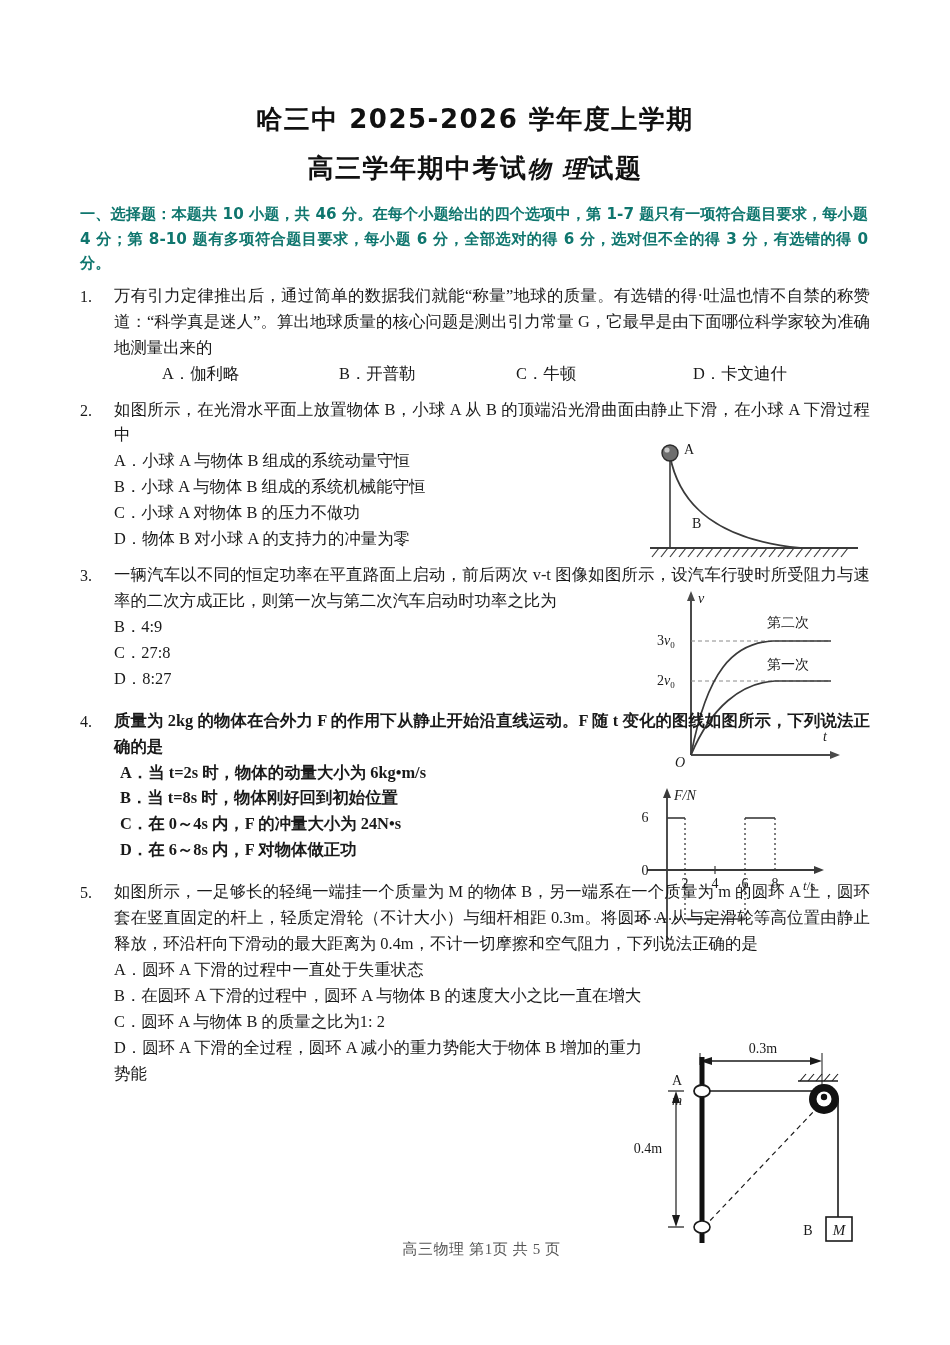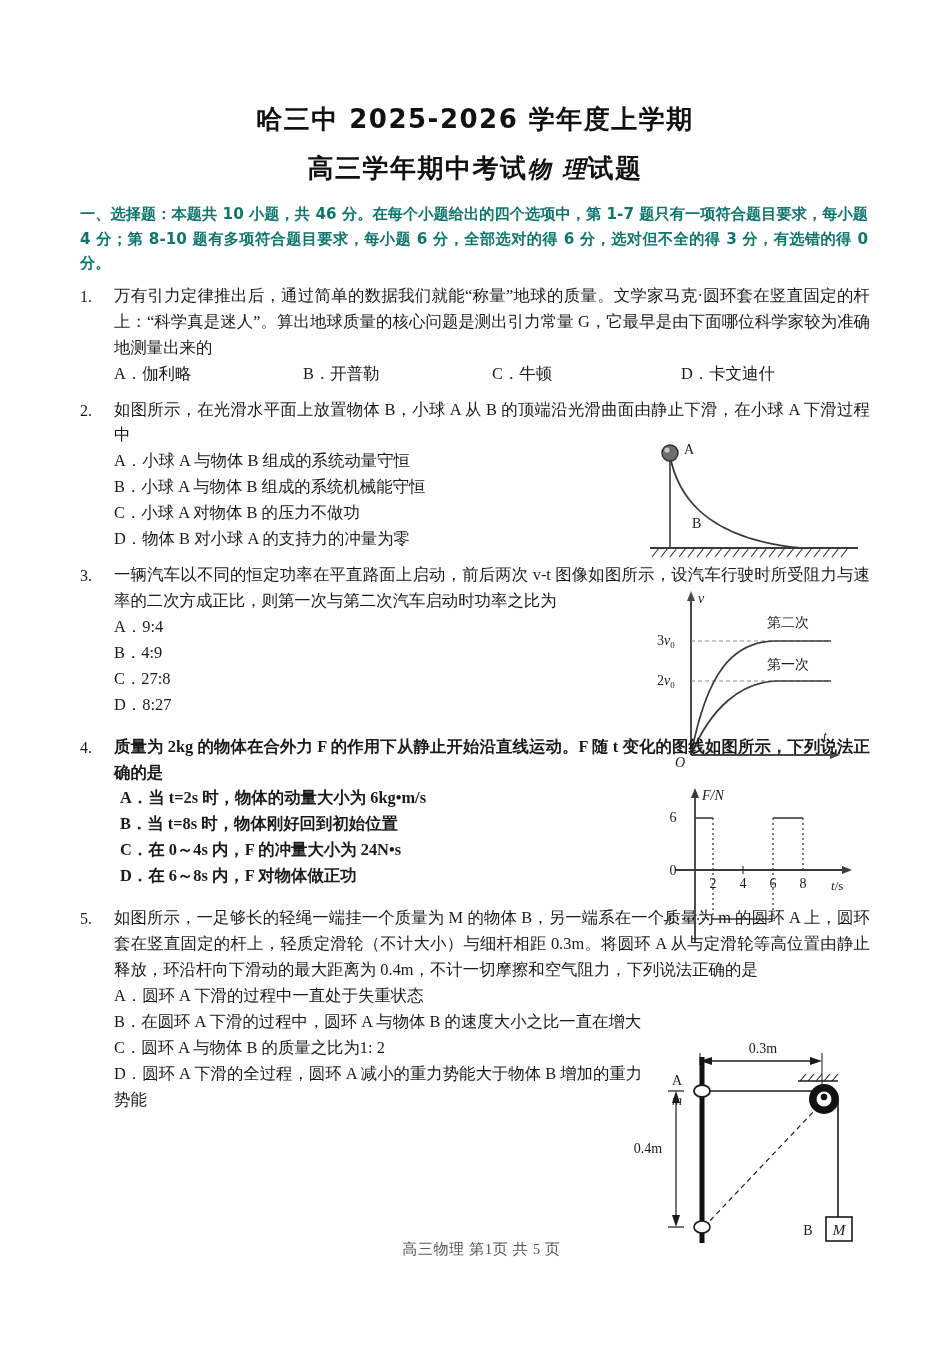--- a/index.html
+++ b/index.html
@@ -82,20 +82,21 @@
     text-align: justify;
   }
   .opt {
     white-space: nowrap;
   }
   .opt-wrap {
     white-space: normal;
   }
   .opts-inline {
     display: flex;
+    margin-left: 48px;
   }
   .opts-inline .opt {
     width: 25%;
   }
   .narrow-body {
     width: 560px;
   }
   .narrow-body-2 {
     width: 545px;
   }
@@ -133,21 +134,21 @@
       <span>高三学年期中考试</span><span class="slant">物 理</span><span>试题</span>
     </div>
   </div>
 
   <div class="section-head">一、选择题：本题共 10 小题，共 46 分。在每个小题给出的四个选项中，第 1-7 题只有一项符合题目要求，每小题 4 分；第 8-10 题有多项符合题目要求，每小题 6 分，全部选对的得 6 分，选对但不全的得 3 分，有选错的得 0 分。</div>
 
   <div class="q">
     <div class="q-row">
       <div class="q-num">1.</div>
       <div class="q-body">
-        <div class="q-stem">万有引力定律推出后，通过简单的数据我们就能“称量”地球的质量。文学家马克·圆环套在竖直固定的杆上：“科学真是迷人”。算出地球质量的核心问题是测出引力常量 G，它最早是由下面哪位科学家较为准确地测量出来的</div>
+        <div class="q-stem">万有引力定律推出后，通过简单的数据我们就能“称量”地球的质量。有选错的得·吐温也情不自禁的称赞道：“科学真是迷人”。算出地球质量的核心问题是测出引力常量 G，它最早是由下面哪位科学家较为准确地测量出来的</div>
         <div class="opts-inline">
           <div class="opt">A．伽利略</div>
           <div class="opt">B．开普勒</div>
           <div class="opt">C．牛顿</div>
           <div class="opt">D．卡文迪什</div>
         </div>
       </div>
     </div>
   </div>
 
@@ -206,21 +207,20 @@
       </g>
     </svg>
   </div>
 
   <div class="q" style="margin-top:10px;">
     <div class="q-row">
       <div class="q-num">3.</div>
       <div class="q-body narrow-body-2">
         <div class="q-stem">一辆汽车以不同的恒定功率在平直路面上启动，前后两次 v-t 图像如图所示，设汽车行驶时所受阻力与速率的二次方成正比，则第一次与第二次汽车启动时功率之比为</div>
         <div>
-          <div class="opt">A．9:4</div>
           <div class="opt">B．4:9</div>
           <div class="opt">C．27:8</div>
           <div class="opt">D．8:27</div>
         </div>
       </div>
     </div>
   </div>
 
   <div class="fig" style="left:655px; top:585px;">
     <svg width="235" height="185" viewBox="0 0 235 185">
@@ -257,21 +257,21 @@
         <div style="padding-left:6px;">
           <div class="opt">A．当 t=2s 时，物体的动量大小为 6kg•m/s</div>
           <div class="opt">B．当 t=8s 时，物体刚好回到初始位置</div>
           <div class="opt">C．在 0～4s 内，F 的冲量大小为 24N•s</div>
           <div class="opt">D．在 6～8s 内，F 对物体做正功</div>
         </div>
       </div>
     </div>
   </div>
 
-  <div class="fig" style="left:655px; top:782px;">
+  <div class="fig" style="left:627px; top:782px;">
     <svg width="240" height="165" viewBox="0 0 240 165">
 
       <line x1="40" y1="160" x2="40" y2="14" stroke="#3a3a3a" stroke-width="1.8"></line>
       <polygon points="40,6 36,16 44,16" fill="#3a3a3a"></polygon>
       <text x="47" y="18" font-size="14" font-style="italic" fill="#1a1a1a">F/N</text>
 
       <line x1="20" y1="88" x2="188" y2="88" stroke="#3a3a3a" stroke-width="1.8"></line>
       <polygon points="197,88 187,84 187,92" fill="#3a3a3a"></polygon>
       <text x="176" y="108" font-size="13" fill="#1a1a1a"><tspan font-style="italic">t</tspan>/s</text>
 

